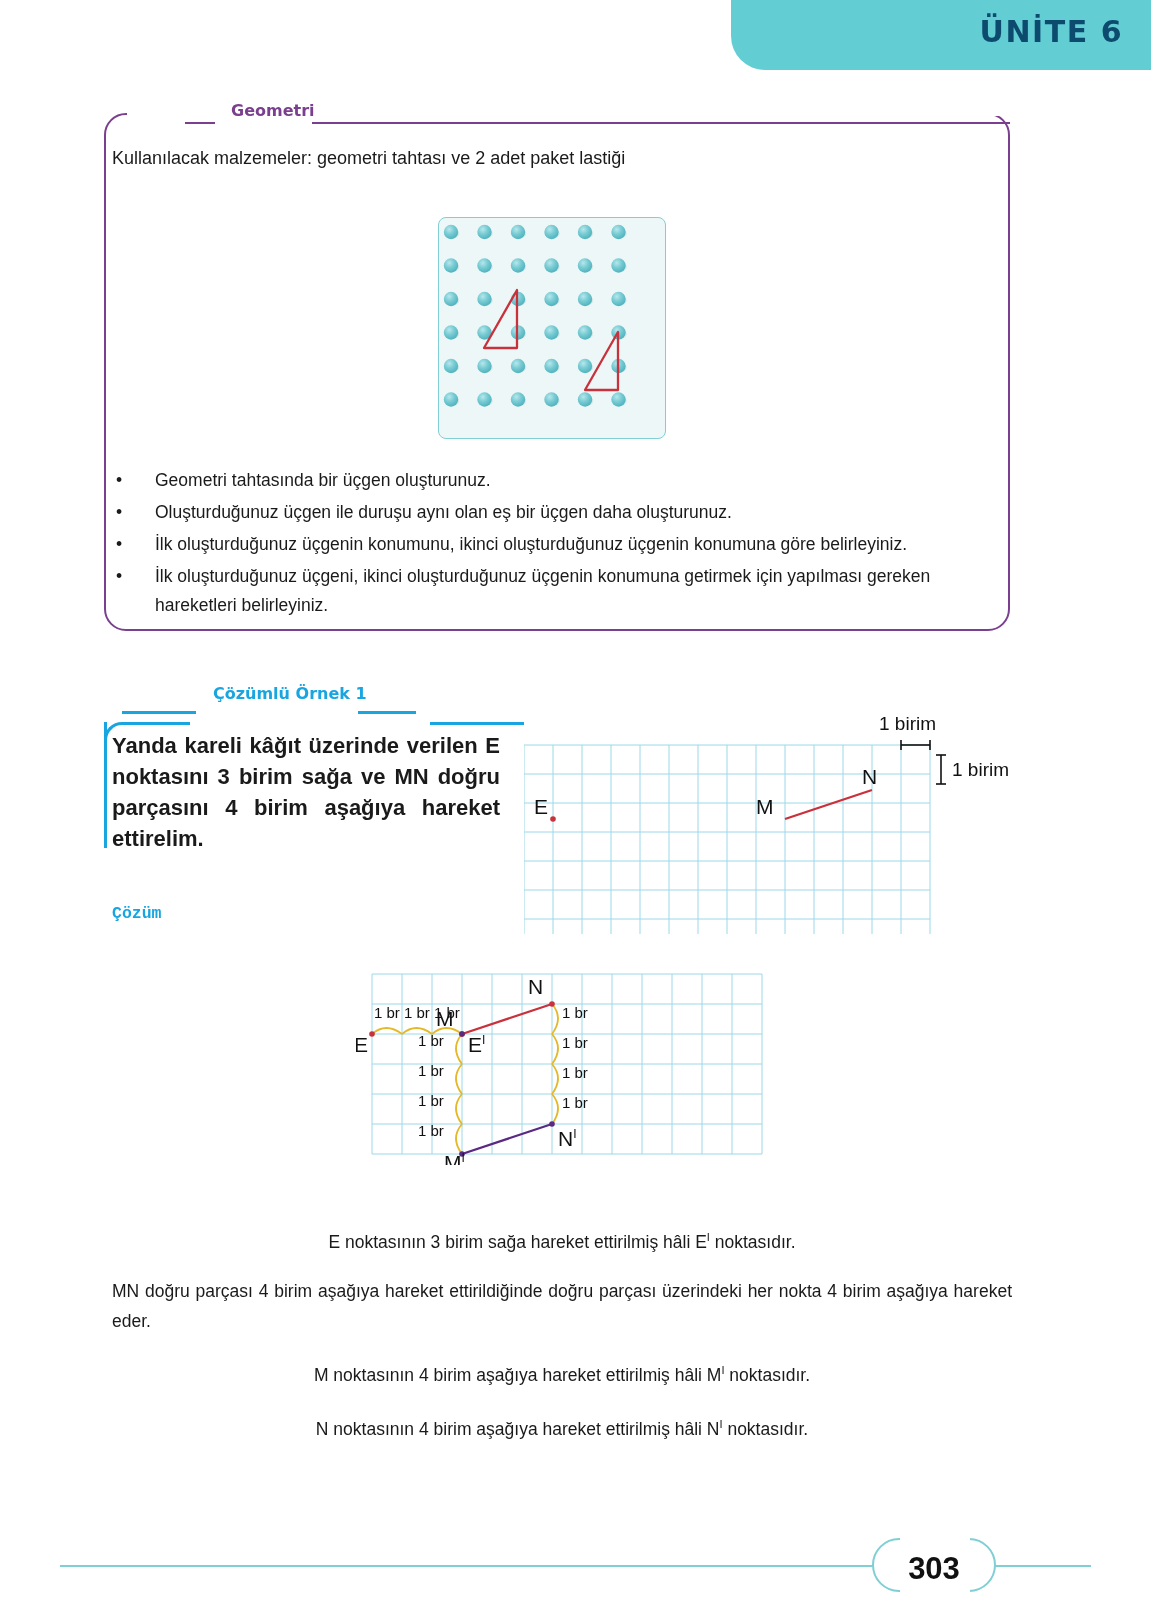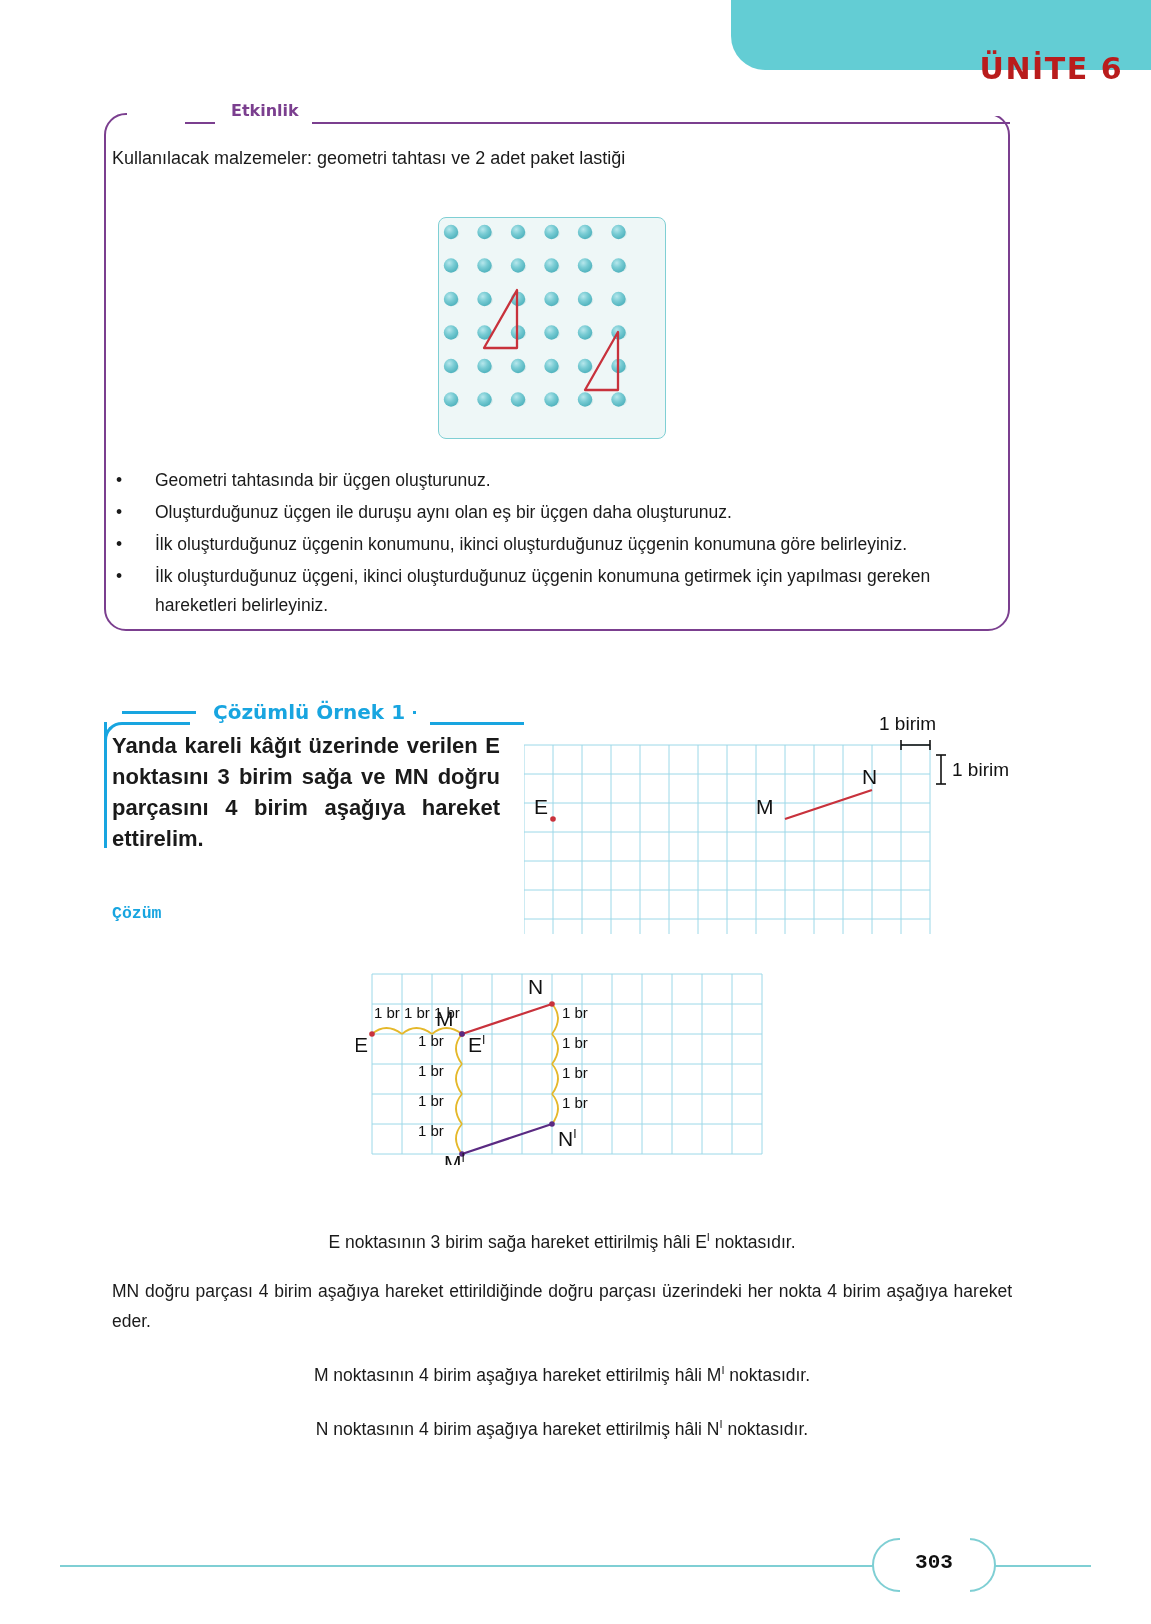--- a/index.html
+++ b/index.html
@@ -18,22 +18,22 @@
   .unit-band-back {
     position:absolute; top:0; right:0; width:340px; height:58px;
     background:#63cdd4; border-bottom-left-radius:30px;
   }
   .unit-band-front {
     position:absolute; top:0; right:0; width:420px; height:70px;
     background:#63cdd4; border-bottom-left-radius:34px;
   }
   .unit-title {
     position:absolute; top:14px; right:28px;
-    font-size:30px; font-weight:bold; color:#b91c1c;
-    letter-spacing:1.5px; font-family:"DejaVu Sans", sans-serif;margin-top:37px;
+    font-size:30px; font-weight:bold; color:#0c4a6e;
+    letter-spacing:1.5px; font-family:"DejaVu Sans", sans-serif;
   }
 
   
   .etkinlik-box {
     position:absolute; left:104px; top:113px; width:906px; height:518px;
     border:2px solid #7b3f8f; border-radius:22px;
   }
   .etkinlik-label {
     position:absolute; left:217px; top:101px;
     background:#ffffff; padding:0 14px;
@@ -78,22 +78,22 @@
     border-left:3px solid #18a5e0; border-top:3px solid #18a5e0;
     border-top-left-radius:18px; border-right:none; border-bottom:none;
   }
   .ornek-block-tail {
     position:absolute; left:104px; top:722px; width:3px; height:126px; background:#18a5e0;
   }
   .ornek-notch {
     position:absolute; left:190px; top:712px; width:240px; height:20px; background:#ffffff;
   }
   .ornek-label {
-    position:absolute; left:205px; top:700px;
-    color:#18a5e0; font-weight:bold; font-size:20px;
+    position:absolute; left:205px; top:684px;
+    color:#18a5e0; font-weight:bold; font-size:16px;
     font-family:"DejaVu Sans", sans-serif; background:#ffffff; padding:0 8px;
   }
   .ornek-rule-left { position:absolute; left:122px; top:711px; width:74px; height:2.5px; background:#18a5e0; }
   .ornek-rule-right { position:absolute; left:358px; top:711px; width:58px; height:2.5px; background:#18a5e0; }
 
   .ornek-text {
     position:absolute; left:112px; top:730px; width:388px;
     font-size:22px; font-weight:bold; line-height:31px;
     text-align:justify; color:#1a1a1a;
   }
@@ -120,43 +120,43 @@
     position:absolute; left:60px; top:40px; width:1031px; height:2px; background:#7fcfd4;
   }
   .footer-pill {
     position:absolute; left:872px; top:13px; width:124px; height:54px;
     border:2px solid #7fcfd4; border-radius:27px; background:#ffffff;
   }
   .footer-pill-mask-l { position:absolute; left:900px; top:11px; width:70px; height:5px; background:#ffffff; }
   .footer-pill-mask-r { position:absolute; left:900px; top:64px; width:70px; height:5px; background:#ffffff; }
   .page-number {
     position:absolute; left:872px; top:26px; width:124px;
-    text-align:center; font-size:21px; font-weight:bold; color:#111;
-    font-family:Liberation Mono, monospace;
+    text-align:center; font-size:31px; font-weight:bold; color:#111;
+    font-family:Liberation Sans, sans-serif;
   }
 
   .gridlabel { font-size:21px; font-family:"Liberation Sans", sans-serif; fill:#111; }
   .gridlabel-sm { font-size:15px; font-family:"Liberation Sans", sans-serif; fill:#111; }
   .unitlabel { font-size:19px; font-family:"Liberation Sans", sans-serif; fill:#111; }
 </style>
 </head>
 <body>
 
 <div class="unit-header">
   <div class="unit-band-back"></div>
   <div class="unit-band-front"></div>
   <div class="unit-title">ÜNİTE 6</div>
 </div>
 
 <div class="etkinlik-box"></div>
 <div class="etkinlik-notch-left"></div>
 <div class="etkinlik-notch-right"></div>
 <div class="etkinlik-rule-left"></div>
 <div class="etkinlik-rule-right"></div>
-<div class="etkinlik-label">Etkinlik</div>
+<div class="etkinlik-label">Geometri</div>
 
 <div class="materials-line">Kullanılacak malzemeler: geometri tahtası ve 2 adet paket lastiği</div>
 
 <div class="geoboard-wrap">
   <div class="geoboard-bg"></div>
   <svg class="geoboard-svg" viewBox="0 0 228 222">
     <defs>
       <radialGradient id="peg" cx="38%" cy="32%" r="70%">
         <stop offset="0%" stop-color="#b7e7ec"></stop>
         <stop offset="48%" stop-color="#79ccd4"></stop>

